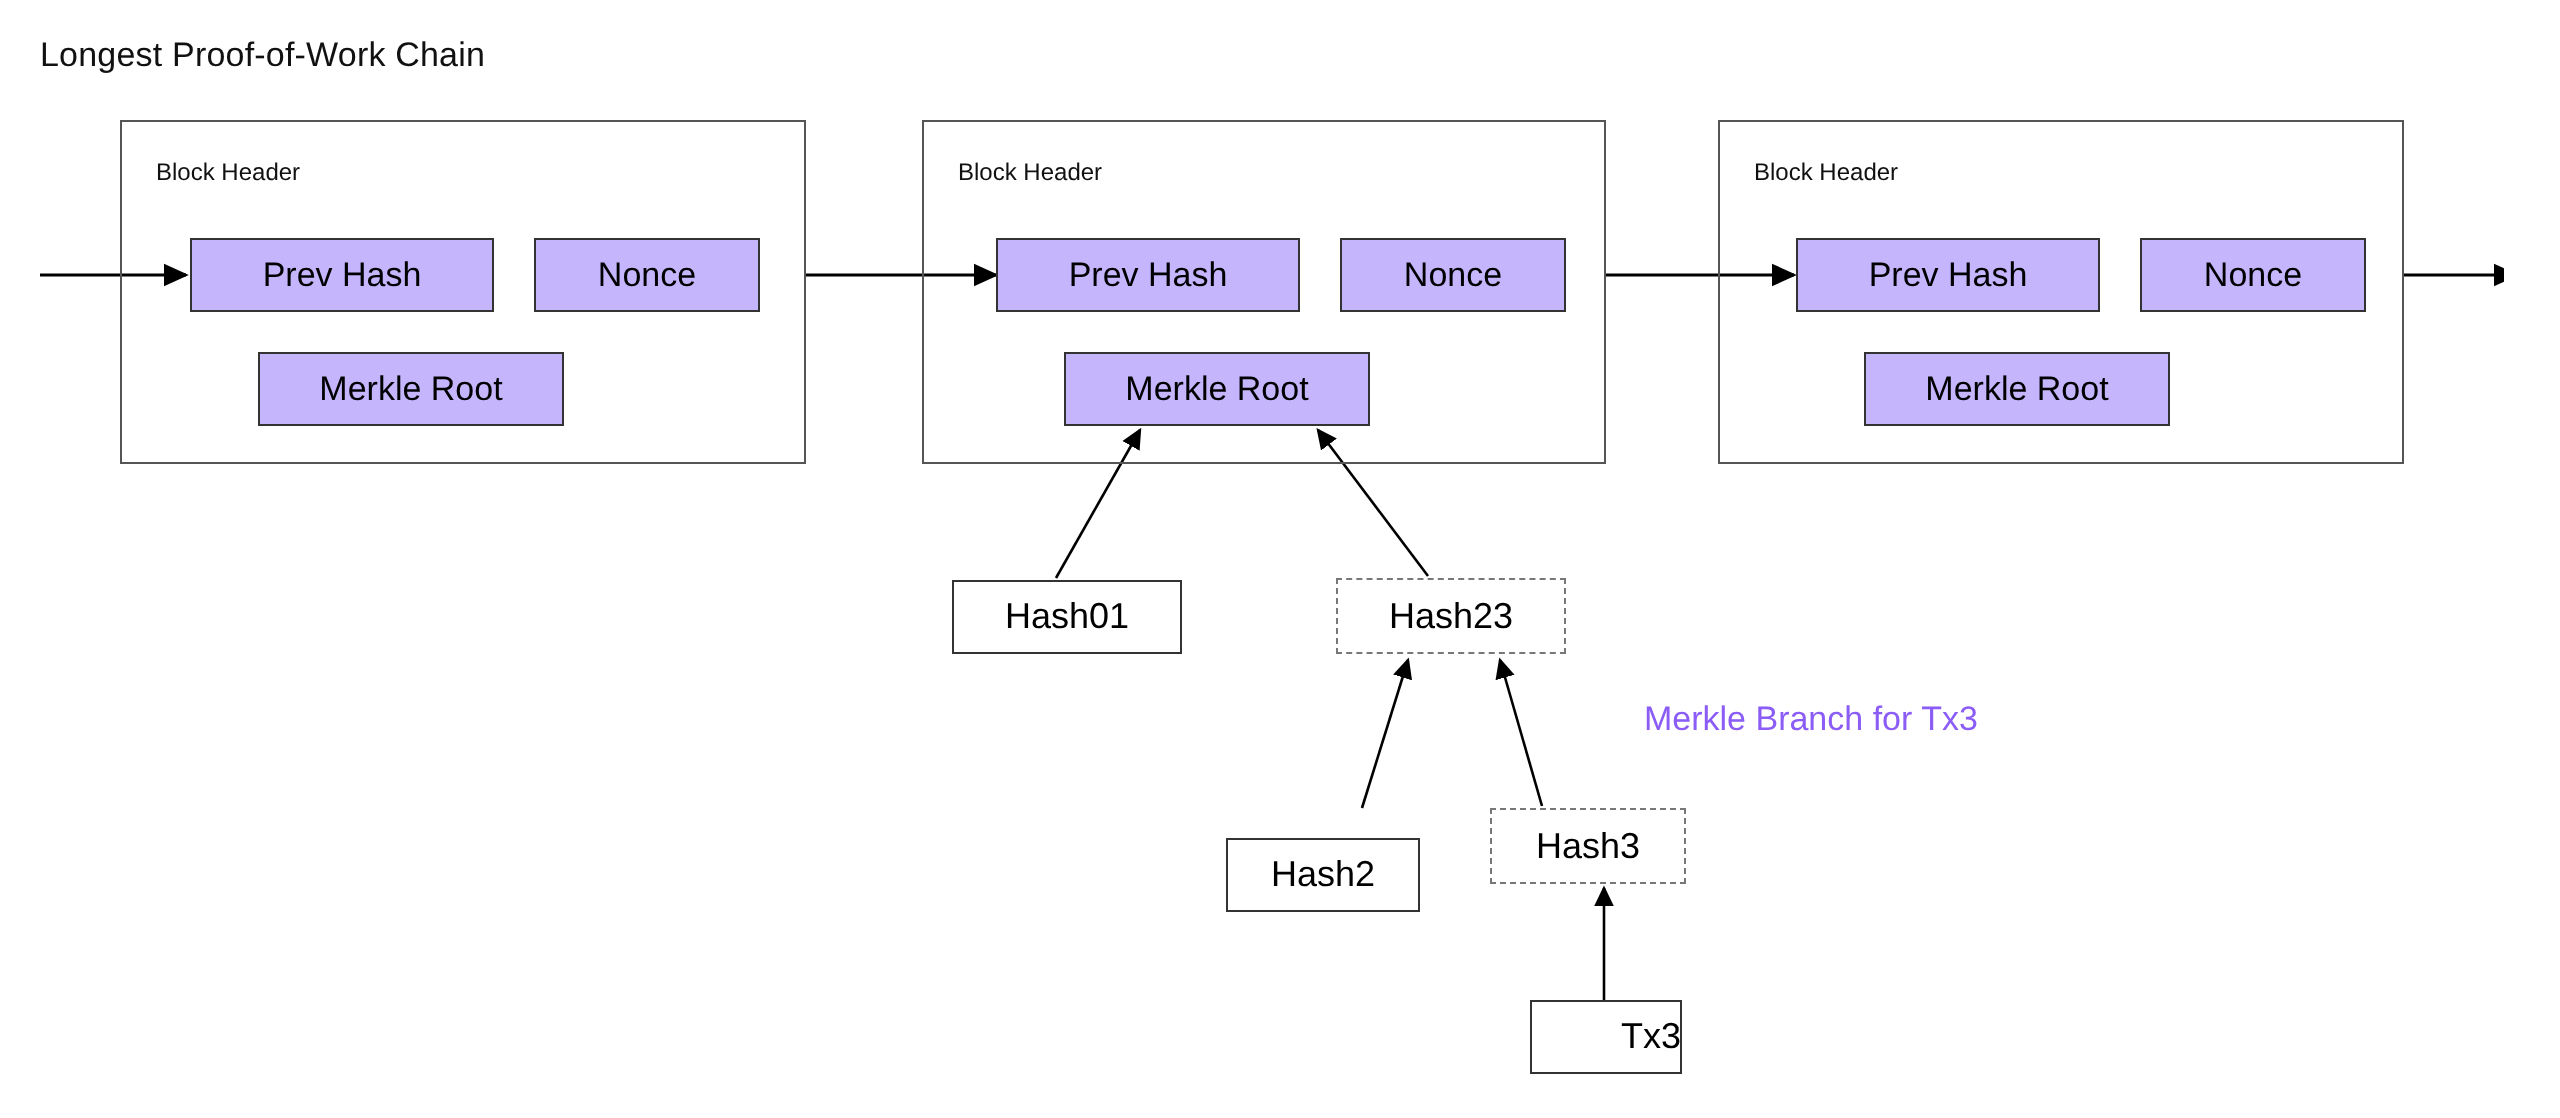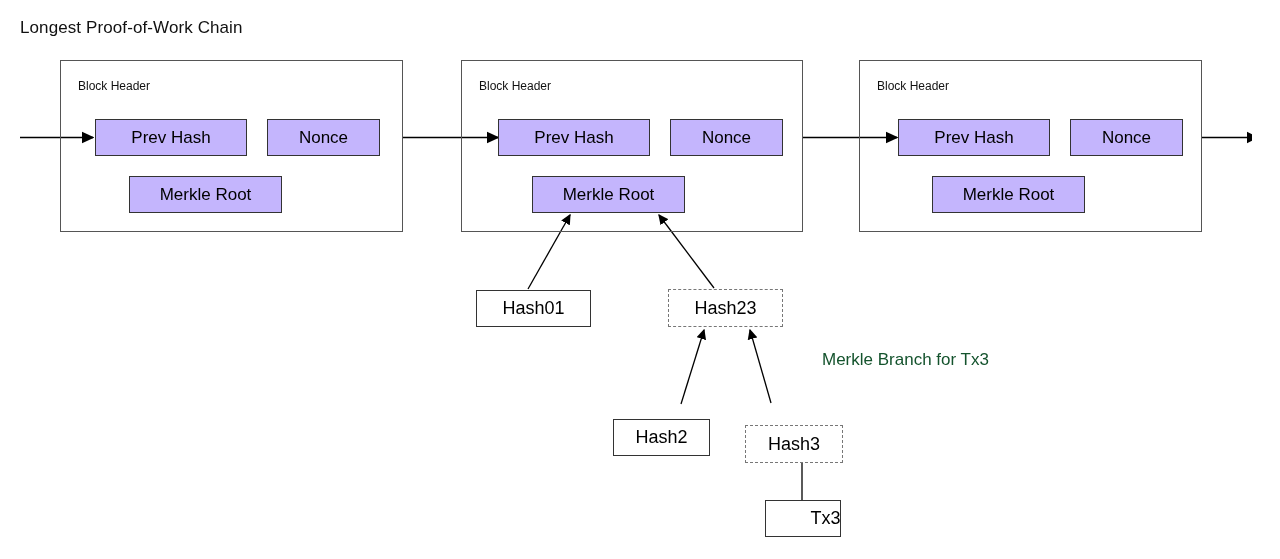--- a/index.html
+++ b/index.html
@@ -67,21 +67,21 @@
     color: #000000;
     white-space: nowrap;
   }
   .node-box.dashed {
     border: 1.6px dashed #777777;
     text-align: center;
   }
   .annotation {
     position: absolute;
     font-size: 17px;
-    color: #14532d;
+    color: #8b5cf6;
     white-space: nowrap;
   }
 </style>
 </head>
 <body>
 
 <div id="canvas">
 
   <svg id="svg-layer" viewBox="0 0 1280 559" xmlns="http://www.w3.org/2000/svg">
     <defs>
@@ -131,19 +131,19 @@
   <div class="field-box" style="left:898px; top:119px; width:152px; height:37px;">Prev Hash</div>
   <div class="field-box" style="left:1070px; top:119px; width:113px; height:37px;">Nonce</div>
   <div class="field-box" style="left:932px; top:176px; width:153px; height:37px;">Merkle Root</div>
 
   <div class="node-box" style="left:441px; top:290px; width:115px; height:37px;margin-left:35px;">Hash01</div>
 
   <div class="node-box dashed" style="left:668px; top:289px; width:115px; height:38px;">Hash23</div>
 
   <div class="node-box" style="left:613px; top:419px; width:97px; height:37px;">Hash2</div>
 
-  <div class="node-box dashed" style="left:745px; top:425px; width:98px; height:38px;">Hash3</div>
+  <div class="node-box dashed" style="left:745px; top:404px; width:98px; height:38px;">Hash3</div>
 
   <div class="node-box" style="left:765px; top:500px; width:76px; height:37px;padding-left:45px;">Tx3</div>
 
   <div class="annotation" style="left:822px; top:350px;">Merkle Branch for Tx3</div>
 
 </div>
 
 </body></html>

